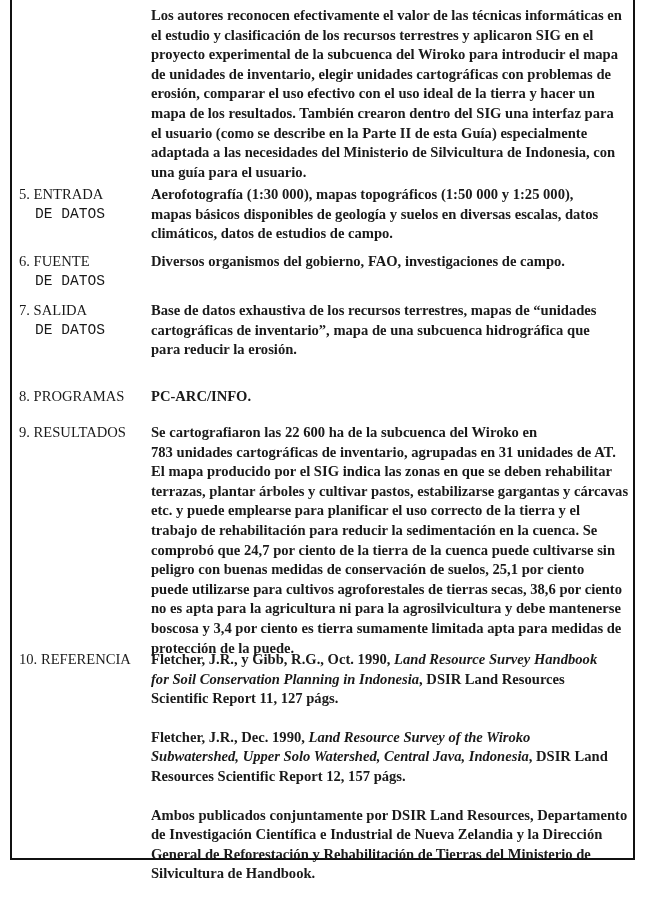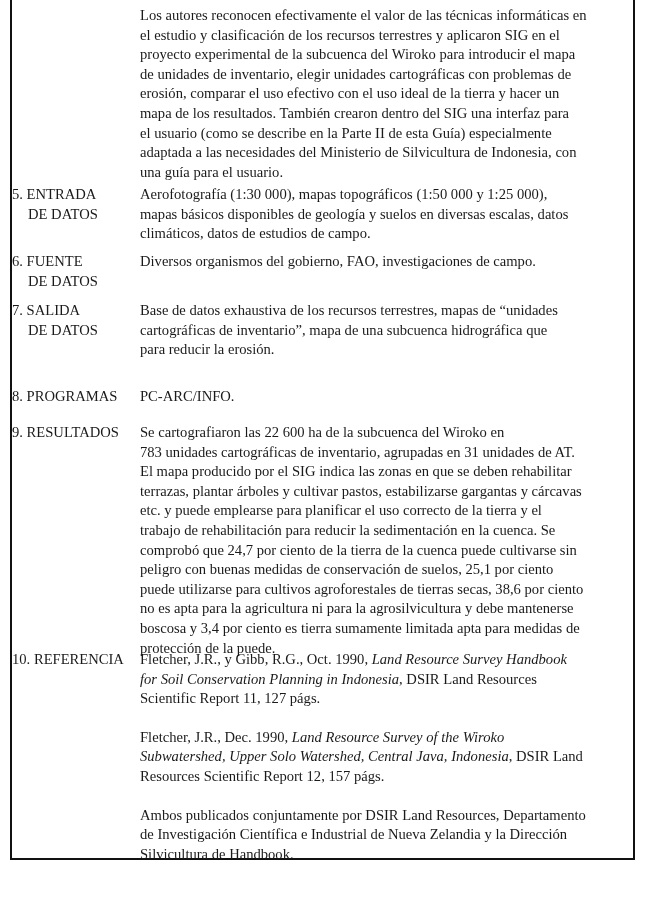--- a/index.html
+++ b/index.html
@@ -28,30 +28,31 @@
       border-bottom: 2px solid #111;
       box-sizing: border-box;
     }
     .block {
       position: absolute;
       left: 12px;
       width: 620px;
     }
     .label {
       position: absolute;
-      left: 0;
+      left: 7px;
       width: 136px;
       white-space: nowrap;
     }
     .label .num { display: inline-block; }
-    .label .l2 { display: block; padding-left: 16px; }
+    .label .l2 { display: block; padding-left: 16px; font-family: Liberation Mono, monospace; }
     .content {
       position: absolute;
-      left: 128px;
+      left: 139px;
       width: 488px;
+      font-weight: bold;
     }
     .line { display: block; white-space: nowrap; }
     em { font-style: italic; }
   </style>
 </head>
 <body>
 
 <div class="frame"></div>
 
 <div class="block" style="top:6px;">
@@ -150,16 +151,17 @@
     <div style="height:19px;"></div>
     <div>
       <span class="line"><span>Fletcher, J.R., Dec. 1990, </span><em>Land Resource Survey of the Wiroko</em></span>
       <span class="line"><em>Subwatershed, Upper Solo Watershed, Central Java, Indonesia</em><span>, DSIR Land</span></span>
       <span class="line">Resources Scientific Report 12, 157 págs.</span>
     </div>
     <div style="height:19px;"></div>
     <div>
       <span class="line">Ambos publicados conjuntamente por DSIR Land Resources, Departamento</span>
       <span class="line">de Investigación Científica e Industrial de Nueva Zelandia y la Dirección</span>
+      <span class="line">General de Reforestación y Rehabilitación de Tierras del Ministerio de</span>
       <span class="line">Silvicultura de Handbook.</span>
     </div>
   </div>
 </div>
 
 </body></html>

